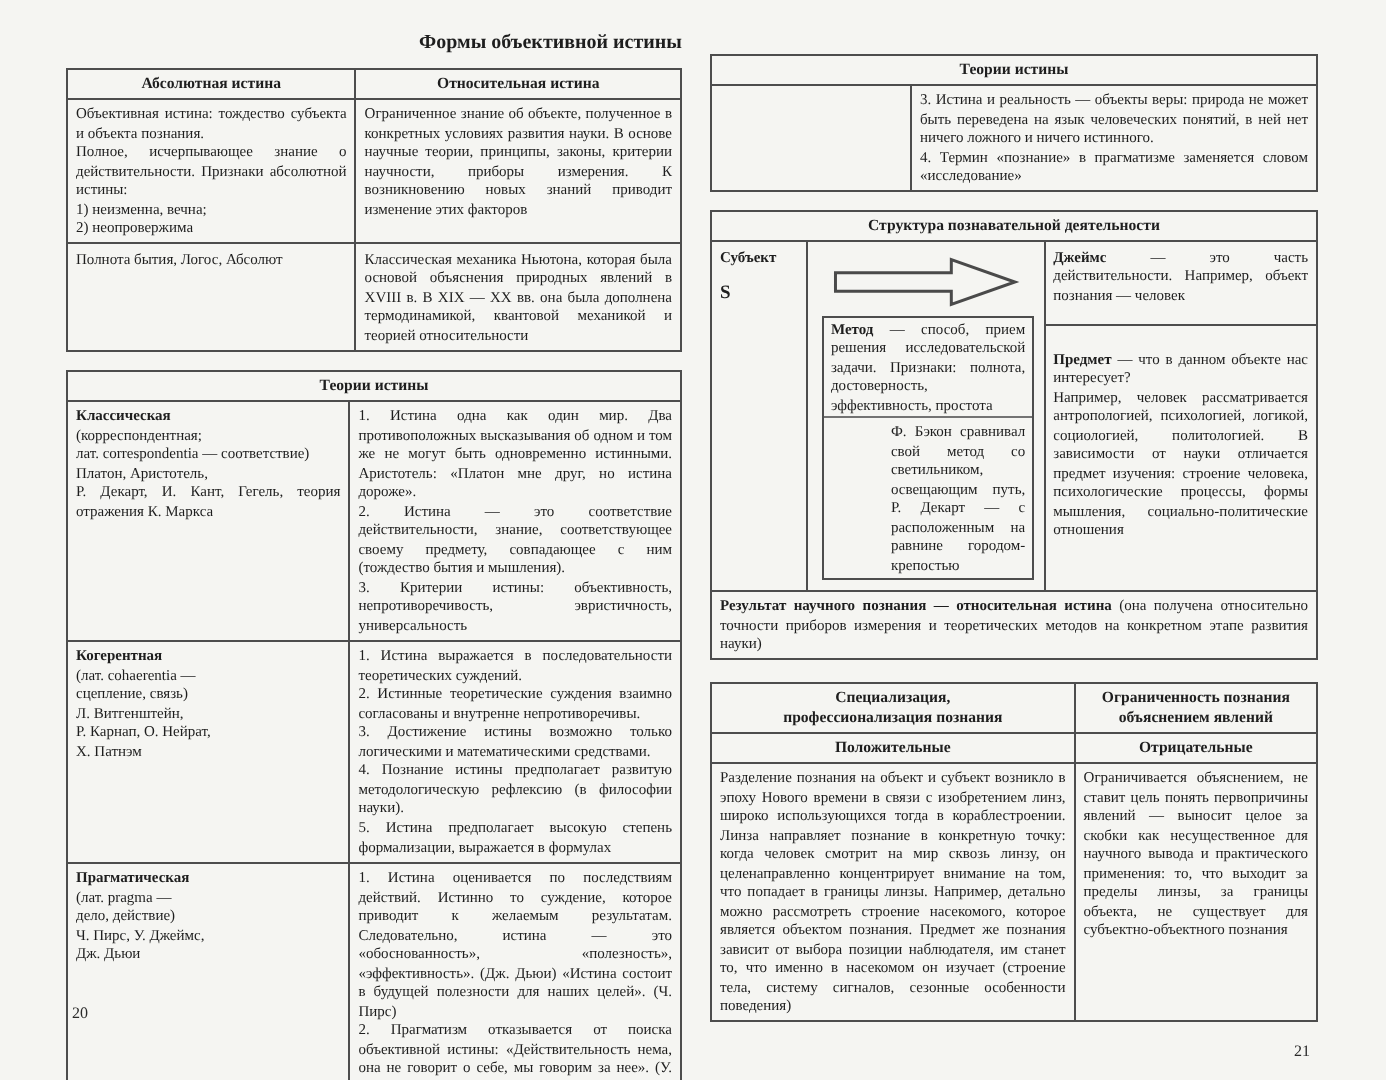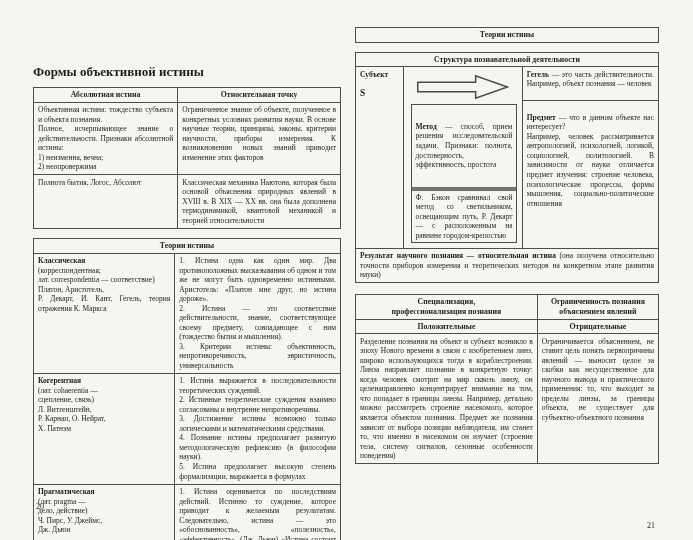--- a/index.html
+++ b/index.html
@@ -5,21 +5,21 @@
   html,body{margin:0;padding:0;}
   .screen{
     position:relative;width:693px;height:540px;overflow:hidden;
     background:#f5f5f2;color:#1e1e1e;
     font-family:"Liberation Serif","DejaVu Serif",serif;
   }
   .page{position:absolute;}
   .page-left{left:33px;top:16px;width:308px;}
   .page-right{left:355px;top:27px;width:304px;}
   .doc-title{
-    text-align:left;font-weight:bold;font-size:13px;margin-bottom:7px;margin-top:48px;
+    text-align:right;font-weight:bold;font-size:10px;margin-bottom:7px;
   }
   table.t{
     width:100%;border-collapse:collapse;table-layout:fixed;
     border:1.5px solid #3e3e3e;background:transparent;
   }
   table.t th, table.t td{
     border:1px solid #4d4d4d;vertical-align:top;
   }
   table.t th{
     font-size:7.8px;font-weight:bold;text-align:center;padding:2px 3px;line-height:1.25;
@@ -31,22 +31,22 @@
   .pre{white-space:pre-line;}
   .b{font-weight:bold;}
   .gap{height:9px;}
   .gap2{height:11px;}
   
   td.subj{text-align:center;font-weight:bold;font-size:7.8px;padding-top:4px;}
   .subj-s{font-size:9.5px;margin-top:8px;font-weight:bold;}
   td.mid{padding:0;}
   .arrow-wrap{height:34px;display:flex;align-items:center;justify-content:center;padding:0 6px;}
   .method-box{border:1px solid #4d4d4d;margin:0 1px 2px 3px;}
-  .method-top{border-bottom:4px solid #737373;padding:17px 3px;text-align:justify;}
-  .method-note{padding:2px 3px;text-align:justify;}
+  .method-top{border-bottom:1px solid #737373;padding:1px 3px;text-align:justify;}
+  .method-note{padding:2px 3px;text-align:justify;margin-left:30px;}
   td.resultcell{text-align:justify;}
   .pagenum{position:absolute;font-size:8px;color:#2a2a2a;}
   .pagenum-left{left:3px;top:486px;}
   .pagenum-right{right:4px;top:494px;}
   th.subhdr{font-weight:bold;}
 </style>
 </head>
 <body>
 
 <div class="screen">
@@ -55,21 +55,21 @@
     <div class="doc-title">Формы объективной истины</div>
 
     <table class="t">
       <colgroup>
           <col style="width:47%">
           <col style="width:53%">
         </colgroup>
       <tbody>
           <tr>
         <th>Абсолютная истина</th>
-        <th>Относительная точку</th>
+        <th>Относительная истина</th>
       </tr>
       <tr>
         <td class="pre">Объективная истина: тождество субъекта и объекта познания.
 Полное, исчерпывающее знание о действительности. Признаки абсолютной истины:
 1) неизменна, вечна;
 2) неопровержима</td>
         <td>Ограниченное знание об объекте, полученное в конкретных условиях развития науки. В основе научные теории, принципы, законы, критерии научности, приборы измерения. К возникновению новых знаний приводит изменение этих факторов</td>
       </tr>
       <tr>
         <td class="namecell">Полнота бытия, Логос, Абсолют</td>
@@ -136,20 +136,25 @@
   <div class="page page-right">
 
     <table class="t">
       <colgroup>
           <col style="width:33%">
           <col style="width:67%">
         </colgroup>
       <tbody>
           <tr>
         <th colspan="2">Теории истины</th>
+      </tr>
+      <tr>
+        <td></td>
+        <td class="pre">3. Истина и реальность — объекты веры: природа не может быть переведена на язык человеческих понятий, в ней нет ничего ложного и ничего истинного.
+4. Термин «познание» в прагматизме заменяется словом «исследование»</td>
       </tr>
     </tbody>
       </table>
 
     <div class="gap"></div>
 
     <table class="t">
       <colgroup>
           <col style="width:16%">
           <col style="width:39%">
@@ -171,21 +176,21 @@
             </svg>
           </div>
           <div class="method-box">
             <div class="method-top">
               <span class="b">Метод</span><span> — способ, прием решения исследовательской задачи. Признаки: полнота, достоверность, эффективность, простота</span>
             </div>
             <div class="method-note">Ф. Бэкон сравнивал свой метод со светильником, освещающим путь, Р. Декарт — с расположенным на равнине городом-крепостью</div>
           </div>
         </td>
         <td>
-          <span class="b">Гегель</span><span> — это часть действительности. Например, объект познания — человек</span>
+          <span class="b">Джеймс</span><span> — это часть действительности. Например, объект познания — человек</span>
         </td>
       </tr>
       <tr>
         <td class="pre">
           <span class="b">Предмет</span><span> — что в данном объекте нас интересует?
 Например, человек рассматривается антропологией, психологией, логикой, социологией, политологией. В зависимости от науки отличается предмет изучения: строение человека, психологические процессы, формы мышления, социально-политические отношения</span>
         </td>
       </tr>
       <tr>
         <td class="resultcell" colspan="3">

